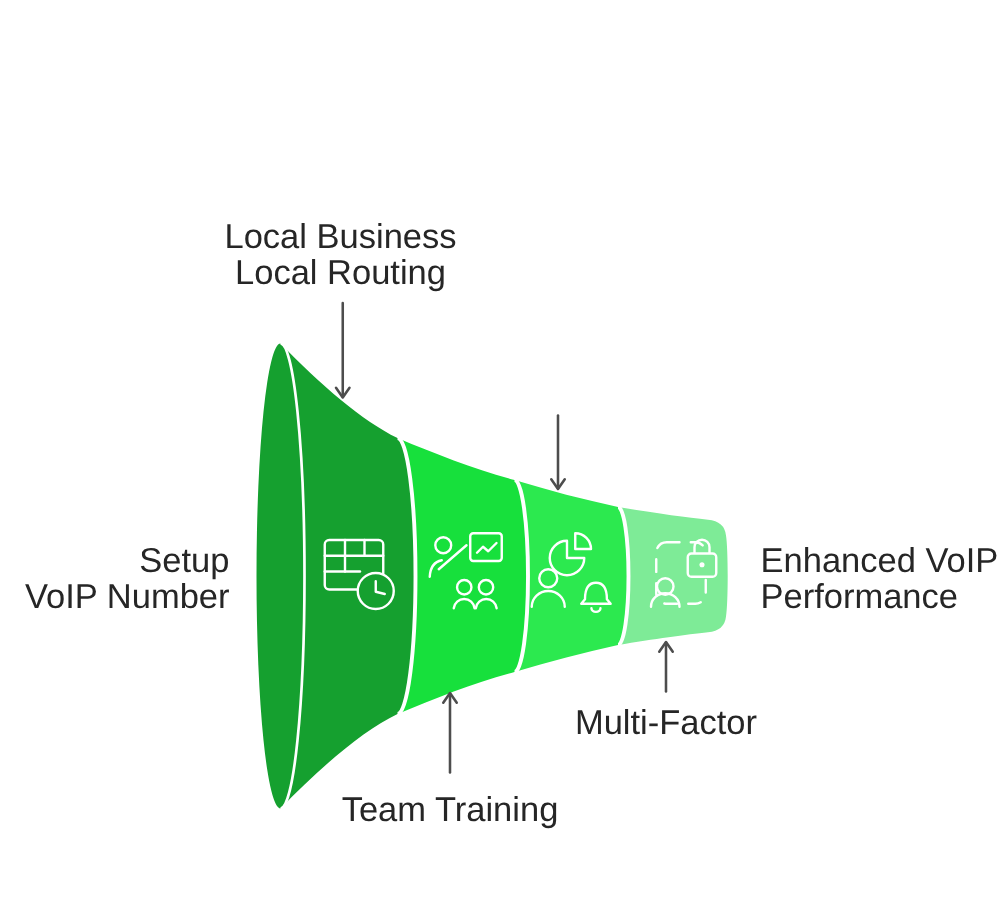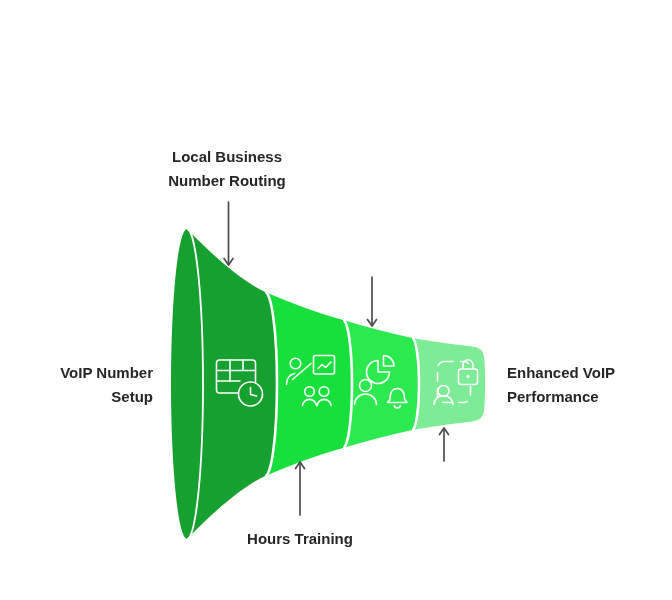--- a/index.html
+++ b/index.html
@@ -7,23 +7,23 @@
     position:relative;
     width:672px;height:600px;
     background:var(--bg-color,#ffffff);
     font-family:"Liberation Sans", sans-serif;
     overflow:hidden;
   }
   .canvas{position:absolute;left:0;top:0;}
   .label{
     position:absolute;
     color:var(--text-color,#262626);
-    font-size:15px;
+    font-size:23px;
     line-height:24px;
-    font-weight:700;
+    font-weight:400;
   }
   .center{text-align:center}
   .right{text-align:right}
   .left{text-align:left}
   .seg{stroke:none}
   .funnel-line{fill:none;stroke:var(--line-color,#ffffff)}
   .rim{stroke-width:1.8}
   .divider{stroke-width:2.6}
   g.icon{
     stroke:var(--line-color,#ffffff);
@@ -105,34 +105,35 @@
       <path d="M295.5,468.5 L300,462 L304.5,468.5"></path>
     </g>
     <g class="arrow">
       <path d="M444,461 L444,428.5"></path>
       <path d="M439.5,434.5 L444,428 L448.5,434.5"></path>
     </g>
   </svg>
 
   <div class="label center" style="left:97px;top:145px;width:260px;">
     <div>Local Business</div>
-    <div>Number Routing</div>
+    <div>Local Routing</div>
   </div>
 
 
   <div class="label right" style="left:8px;top:361px;width:145px;">
+    <div>Setup</div>
     <div>VoIP Number</div>
-    <div>Setup</div>
   </div>
 
   <div class="label left" style="left:507px;top:361px;width:170px;">
     <div>Enhanced VoIP</div>
     <div>Performance</div>
   </div>
 
   <div class="label center" style="left:170px;top:527px;width:260px;">
-    <div>Hours Training</div>
+    <div>Team Training</div>
   </div>
 
   <div class="label center" style="left:324px;top:469px;width:240px;">
+    <div>Multi-Factor</div>
   </div>
 
 </div>
 
 </body></html>

